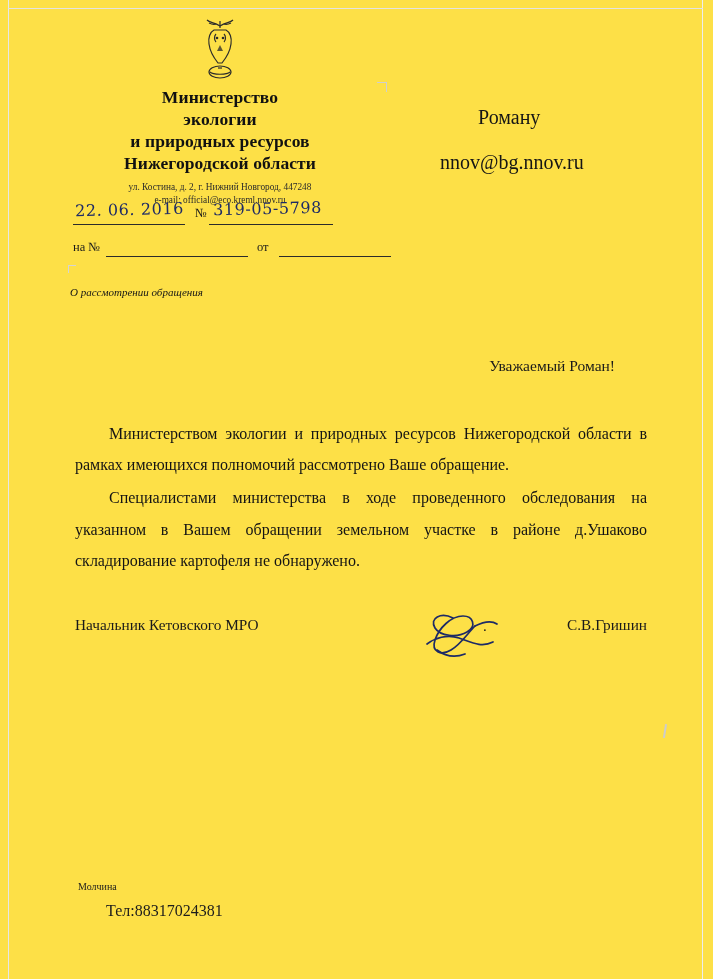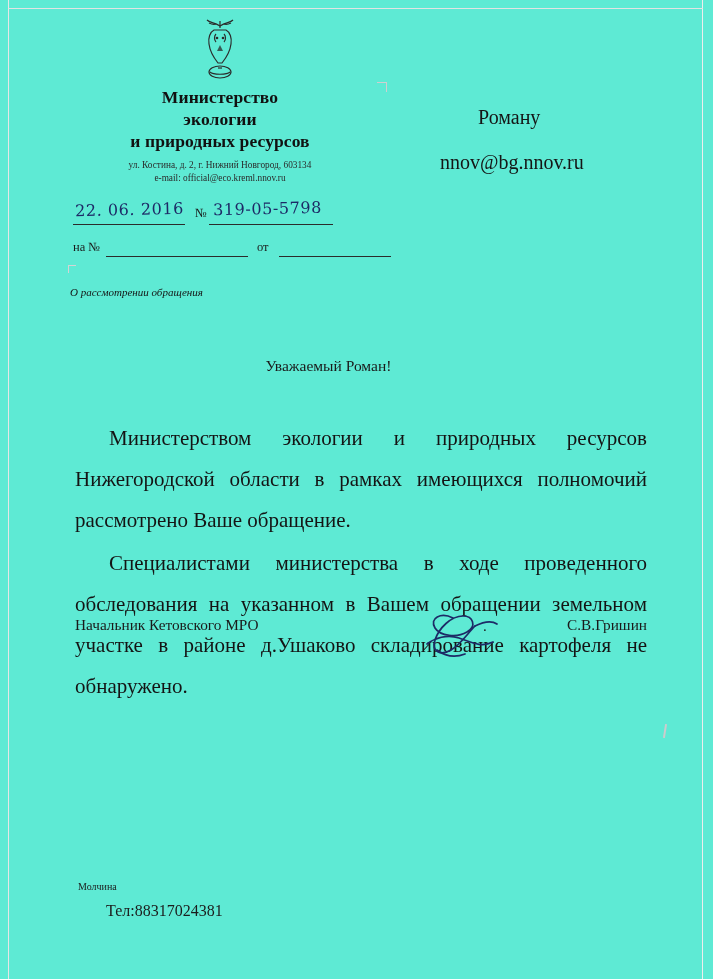--- a/index.html
+++ b/index.html
@@ -14,21 +14,21 @@
     font-family: "Liberation Serif", serif;
     color: #1a1a1a;
     overflow: hidden;
   }
 
   .page {
     position: absolute;
     left: 0; top: 0;
     width: 713px;
     height: 979px;
-    background: #5eead4;
+    background: #fde047;
   }
 
   
   .scan-edge-left {
     position: absolute;
     left: 8px; top: 0;
     width: 1px; height: 979px;
     background: #e6e6e6;
   }
   .scan-edge-right {
@@ -182,33 +182,33 @@
     display: block;
     margin-left: 20px;
   }
 
   
   .greeting {
     position: absolute;
     left: 0;
     top: 357px;
     width: 615px;
-    text-align: center;
+    text-align: right;
     font-size: 15.5px;
     padding-left: 42px;
     box-sizing: border-box;
   }
 
   
   .body-text {
     position: absolute;
     left: 75px;
     top: 418px;
     width: 572px;
-    font-size: 21px;
+    font-size: 16px;
     line-height: 1.95;
     text-align: justify;
     color: #141414;
   }
   .body-text p {
     margin: 0 0 2px 0;
     text-indent: 34px;
   }
 
   
@@ -301,23 +301,24 @@
         <path d="M18 54 C21 57 35 57 38 54"></path>
       </g>
       <circle cx="25" cy="20" r="1.3" fill="#2b2b2b"></circle>
       <circle cx="31" cy="20" r="1.3" fill="#2b2b2b"></circle>
       <path d="M28 27 L25 33 L31 33 Z" fill="#2b2b2b" opacity="0.75"></path>
     </svg>
     <div class="ministry-name">
       <div>Министерство</div>
       <div>экологии</div>
       <div>и природных ресурсов</div>
+      <div>Нижегородской области</div>
     </div>
     <div class="ministry-address">
-      <div>ул. Костина, д. 2, г. Нижний Новгород,  603134</div>
+      <div>ул. Костина, д. 2, г. Нижний Новгород,  447248</div>
       <div>e-mail: official@eco.kreml.nnov.ru</div>
     </div>
   </div>
 
   <div class="addressee">
     <span class="addressee-name">Роману</span>
     <span class="addressee-email">nnov@bg.nnov.ru</span>
   </div>
 
   <div class="date-row">

